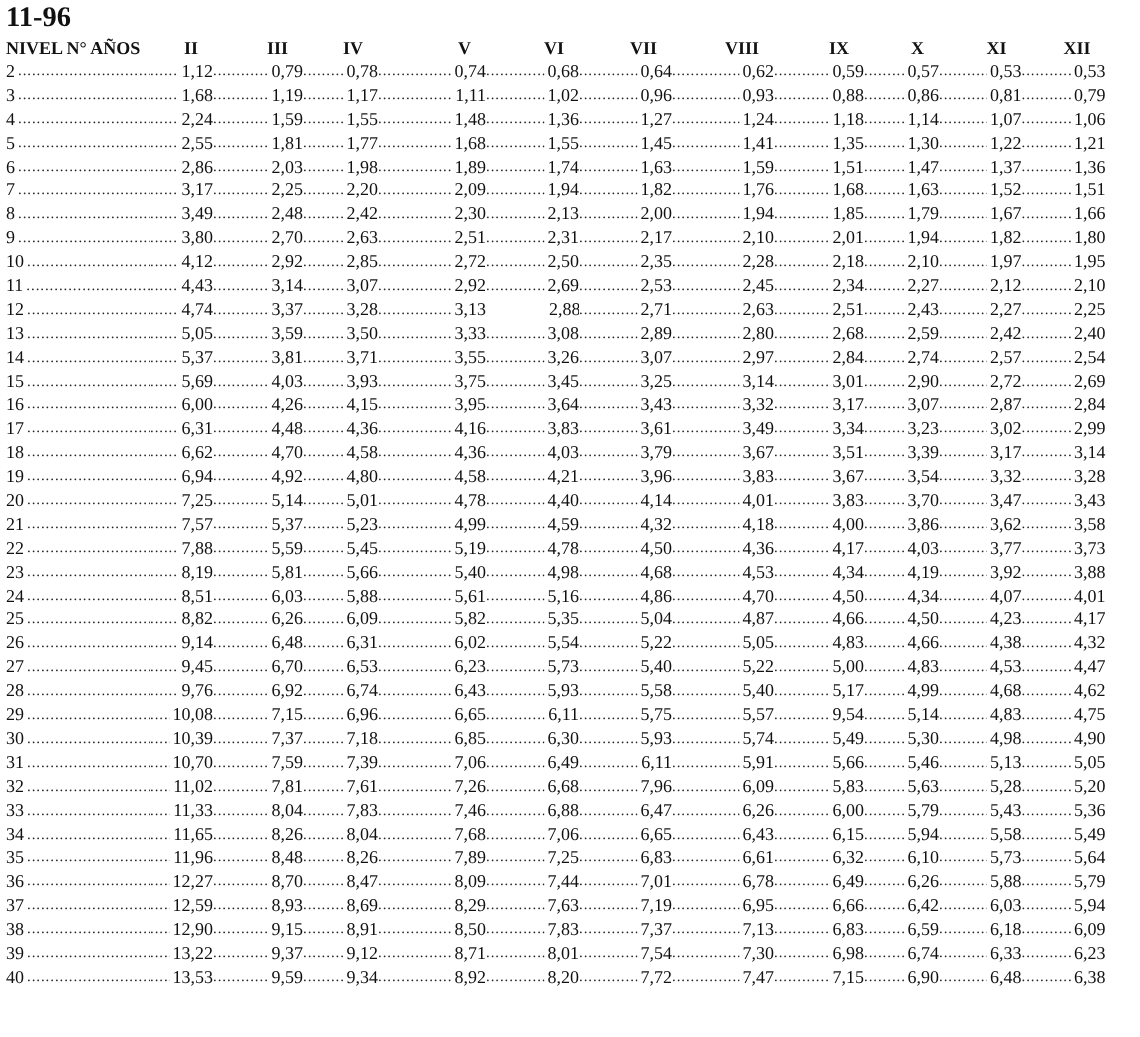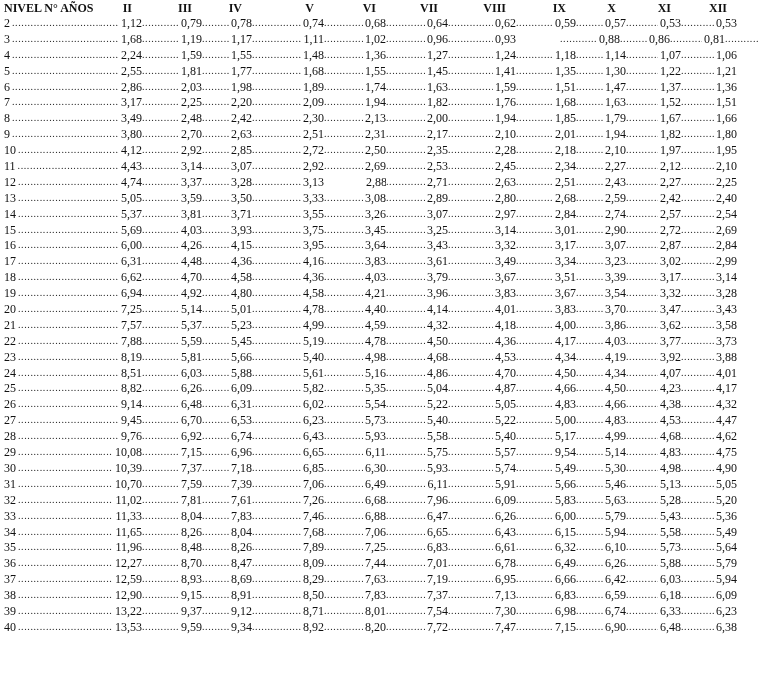--- a/index.html
+++ b/index.html
@@ -57,20 +57,21 @@
     content: "......................................................................................................";
   }
   .val { flex: 0 0 auto; padding-left: 2px; white-space: nowrap; }
   .nivel .val { padding-left: 0; padding-right: 2px; }
 </style>
 </head>
 <body>
 
 <div class="sheet">
   <div>
+    <div class="title2">11-96</div>
   </div>
 
   <div class="dtable">
     <div class="trow thead" id="headerRow">
       <div class="cell nivel-head" style="width:96px">NIVEL N° AÑOS</div>
     <div class="cell head" style="width: 42px;">
           <span class="val">II</span>
         </div>
         <div class="cell head" style="width: 60px;">
           <span class="val">III</span>
@@ -180,21 +181,21 @@
             <span class="val">1,02</span>
           </div>
           <div class="cell" style="width: 62px;">
             <span class="dots"></span>
             <span class="val">0,96</span>
           </div>
           <div class="cell" style="width: 68px;">
             <span class="dots"></span>
             <span class="val">0,93</span>
           </div>
-          <div class="cell" style="width: 60px; margin-left: 44px;">
+          <div class="cell" style="width: 60px;">
             <span class="dots"></span>
             <span class="val">0,88</span>
           </div>
           <div class="cell" style="width: 50px;">
             <span class="dots"></span>
             <span class="val">0,86</span>
           </div>
           <div class="cell" style="width: 55px;">
             <span class="dots"></span>
             <span class="val">0,81</span>

